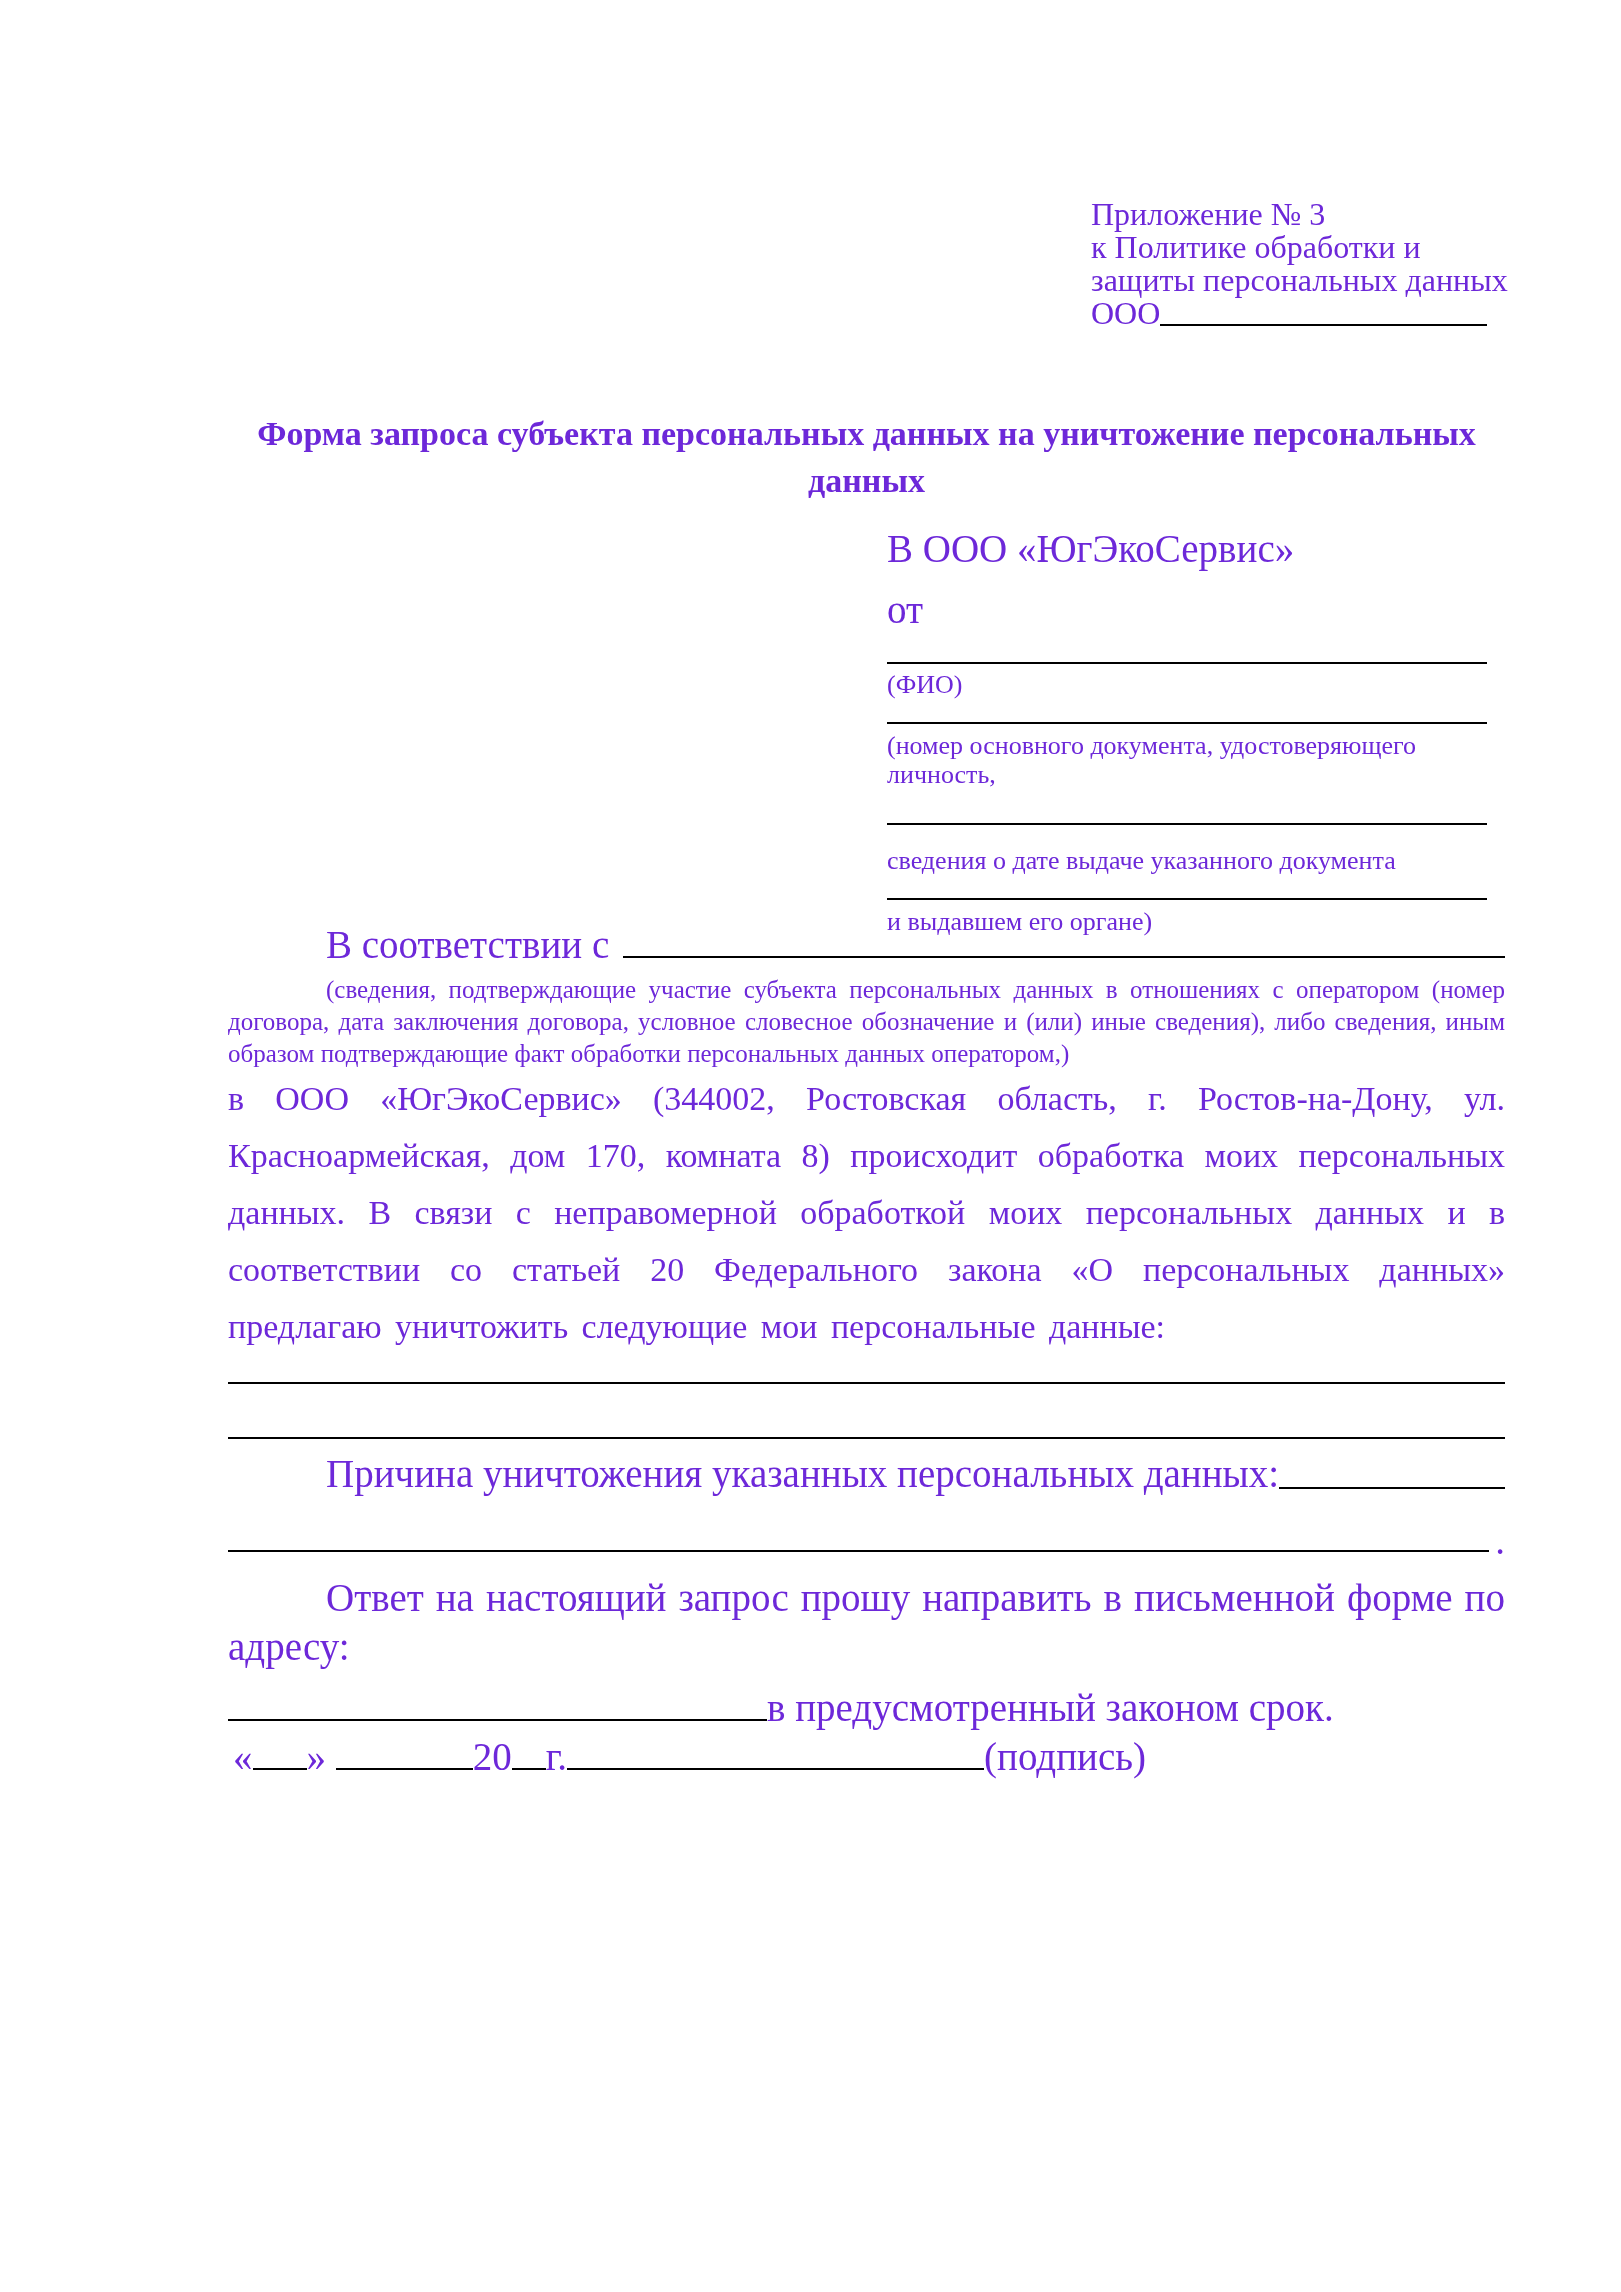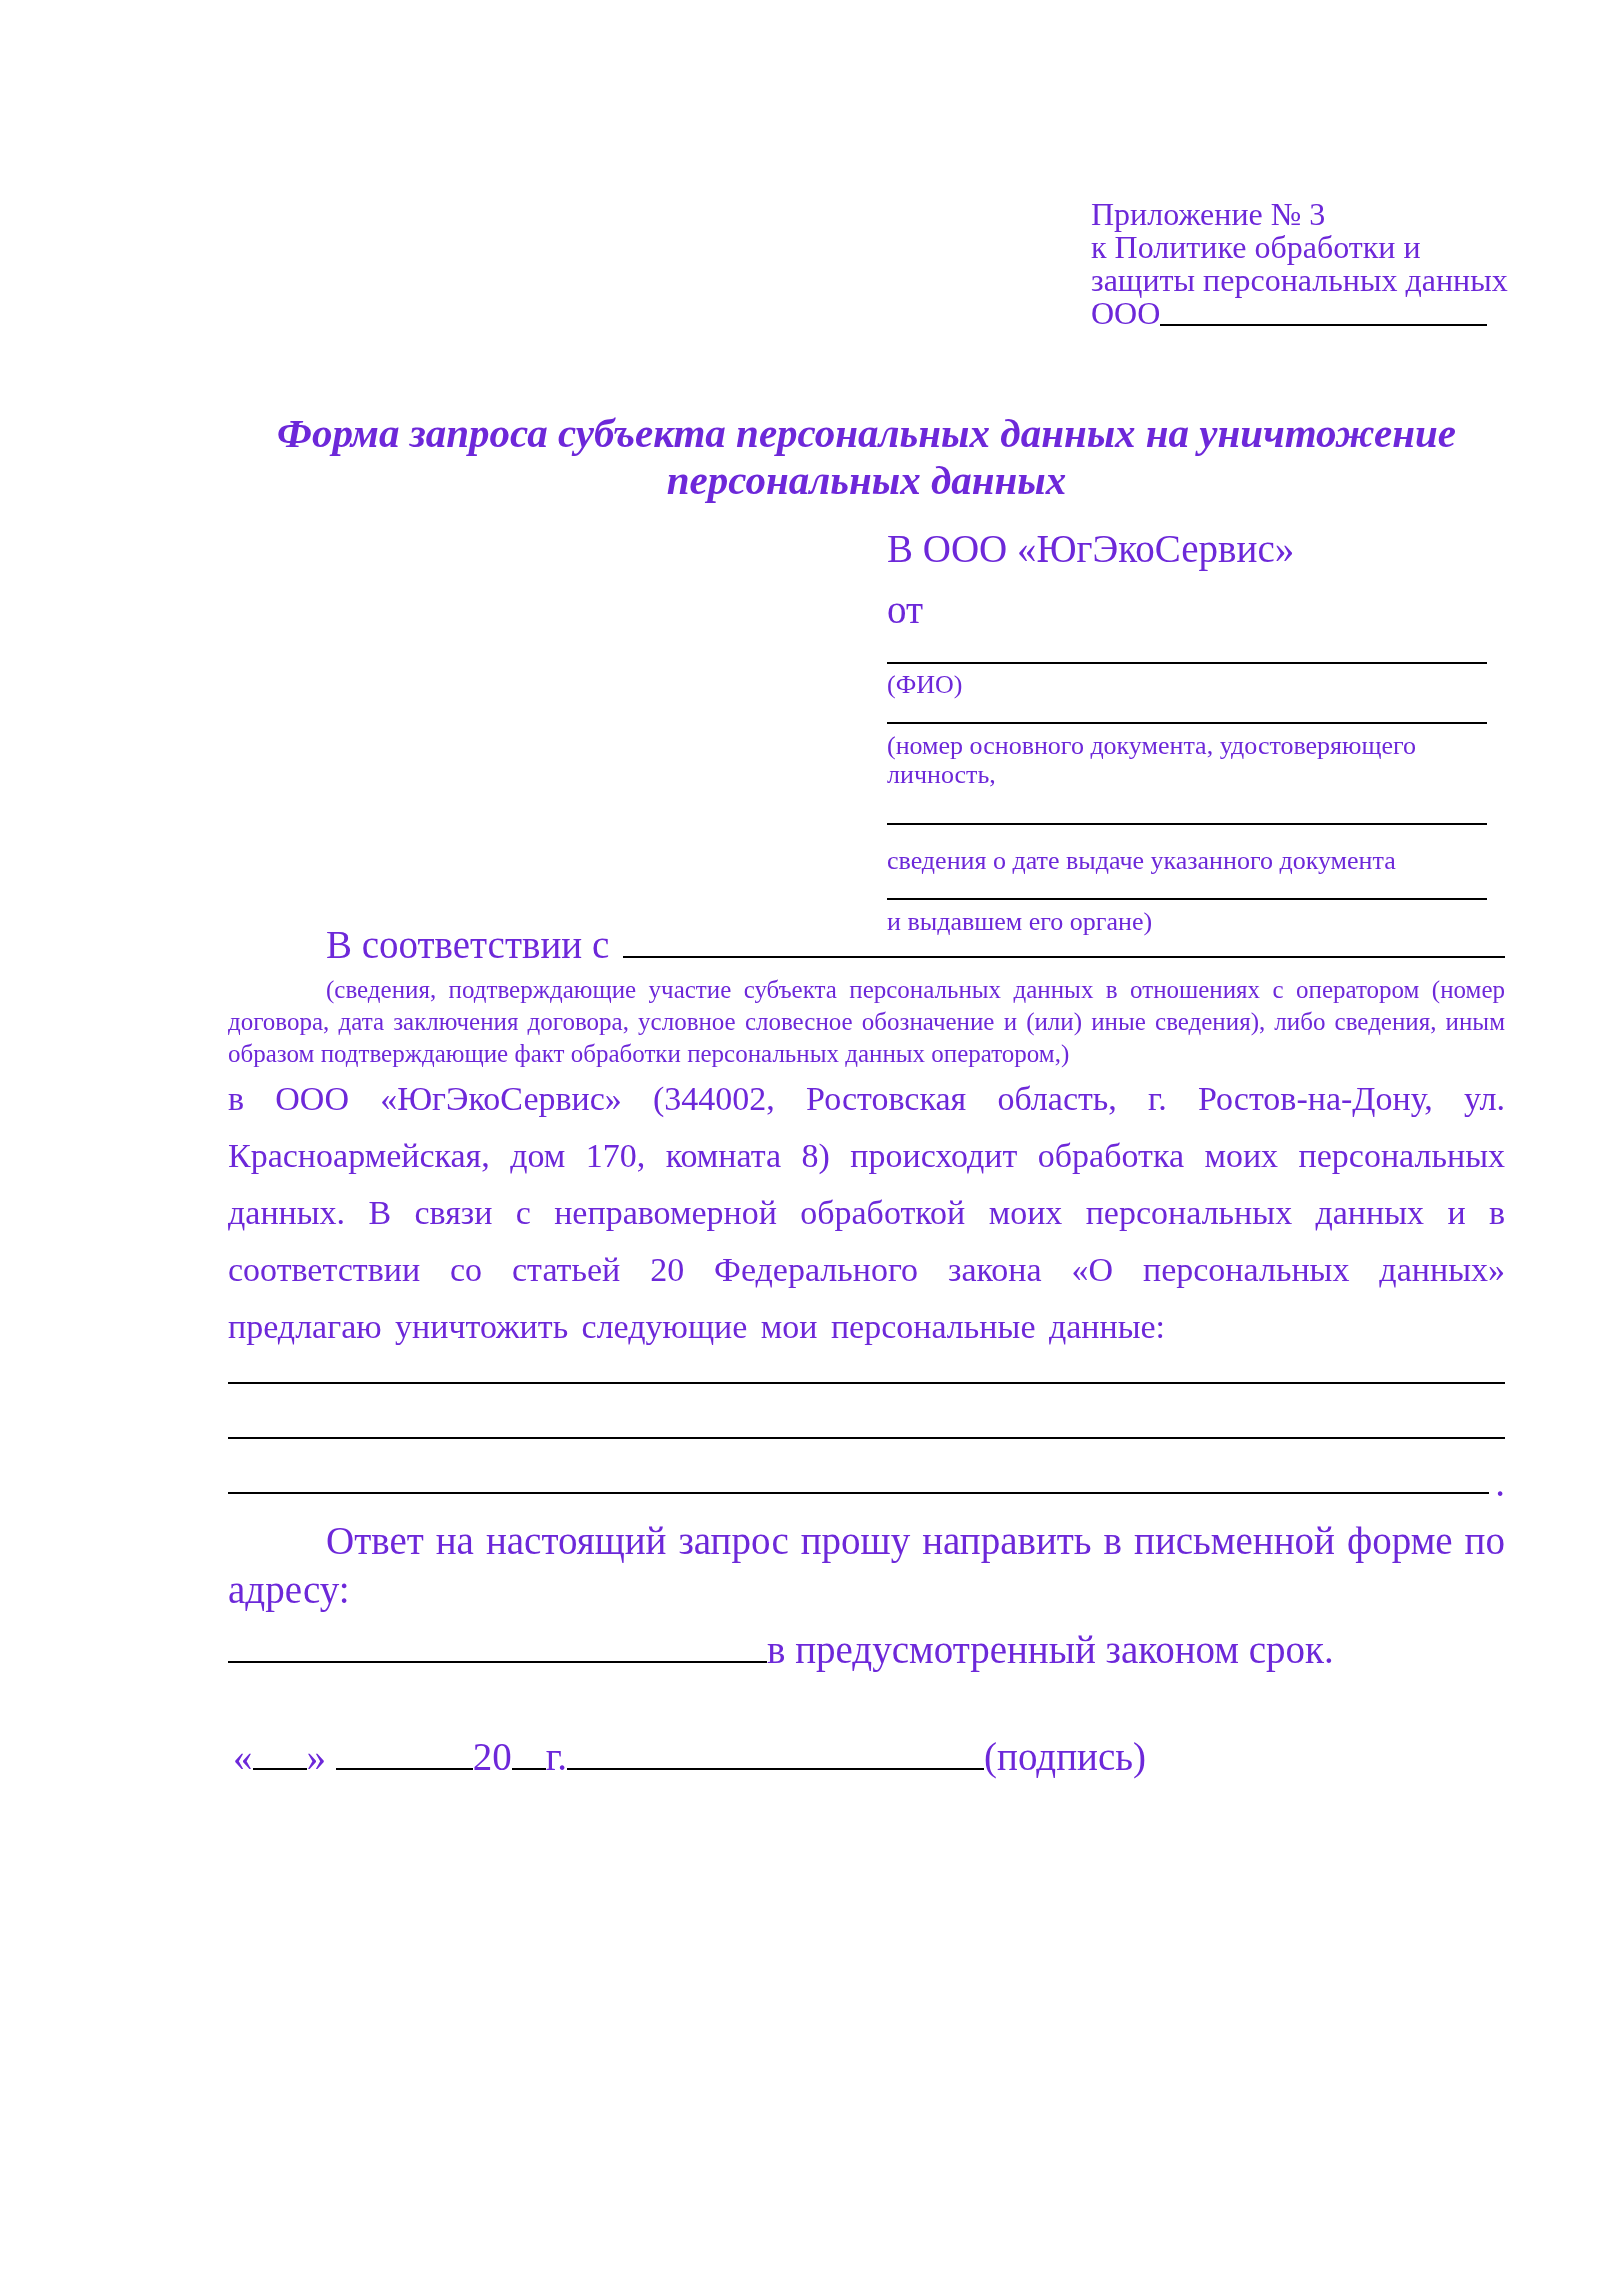--- a/index.html
+++ b/index.html
@@ -19,21 +19,21 @@
 
   .header-right{
     position:absolute;left:1091px;top:198px;width:396px;
     font-size:32px;line-height:33px;white-space:nowrap;
   }
   .header-right .ooo-row{display:flex;}
   .header-right .ooo-row .fill{margin-bottom:3.9px;border-bottom-width:2px;}
 
   .title{
     position:absolute;left:228px;top:410px;width:1277px;
-    text-align:center;font-weight:bold;font-size:41px;line-height:47px;font-style:italic;
+    text-align:center;font-weight:bold;font-size:34px;line-height:47px;
   }
 
   .addressee{position:absolute;left:887px;top:525px;width:600px;font-size:39px;font-family:Liberation Serif, serif;}
   .addressee .to-line{line-height:47px;}
   .addressee .from-line{margin-top:13.7px;padding-bottom:29px;border-bottom:2.9px solid #000;line-height:47px;}
   .addressee .cap{font-size:26px;text-align:left;line-height:29px;}
   .cap-1{padding-top:5.9px;padding-bottom:23.5px;border-bottom:2.9px solid #000;}
   .cap-2{padding-top:6.9px;padding-bottom:34px;border-bottom:2.9px solid #000;}
   .cap-3{padding-top:21px;padding-bottom:23.5px;border-bottom:2.9px solid #000;}
   .cap-4{padding-top:6.9px;}
@@ -99,20 +99,24 @@
       <span class="fill"></span>
     </div>
 
     <div class="footnote">(сведения, подтверждающие участие субъекта персональных данных в отношениях с оператором (номер договора, дата заключения договора, условное словесное обозначение и (или) иные сведения), либо сведения, иным образом подтверждающие факт обработки персональных данных оператором,)</div>
 
     <div class="main-par">в ООО «ЮгЭкоСервис» (344002, Ростовская область, г. Ростов-на-Дону, ул. Красноармейская, дом 170, комната 8) происходит обработка моих персональных данных. В связи с неправомерной обработкой моих персональных данных и в соответствии со статьей 20 Федерального закона «О персональных данных» предлагаю уничтожить следующие мои персональные данные:</div>
 
     <div class="blank-line-1"></div>
     <div class="blank-line-2"></div>
 
+    <div class="fillrow reason-row">
+      <span class="lbl">Причина уничтожения указанных персональных данных:</span>
+      <span class="fill"></span>
+    </div>
 
     <div class="fillrow dot-row">
       <span class="fill"></span>
       <span class="dot">.</span>
     </div>
 
     <div class="answer-par">Ответ на настоящий запрос прошу направить в письменной форме по адресу:</div>
 
     <div class="suffix-row">
       <span class="bl" style="width:539px;"></span><span>в предусмотренный законом срок.</span>

